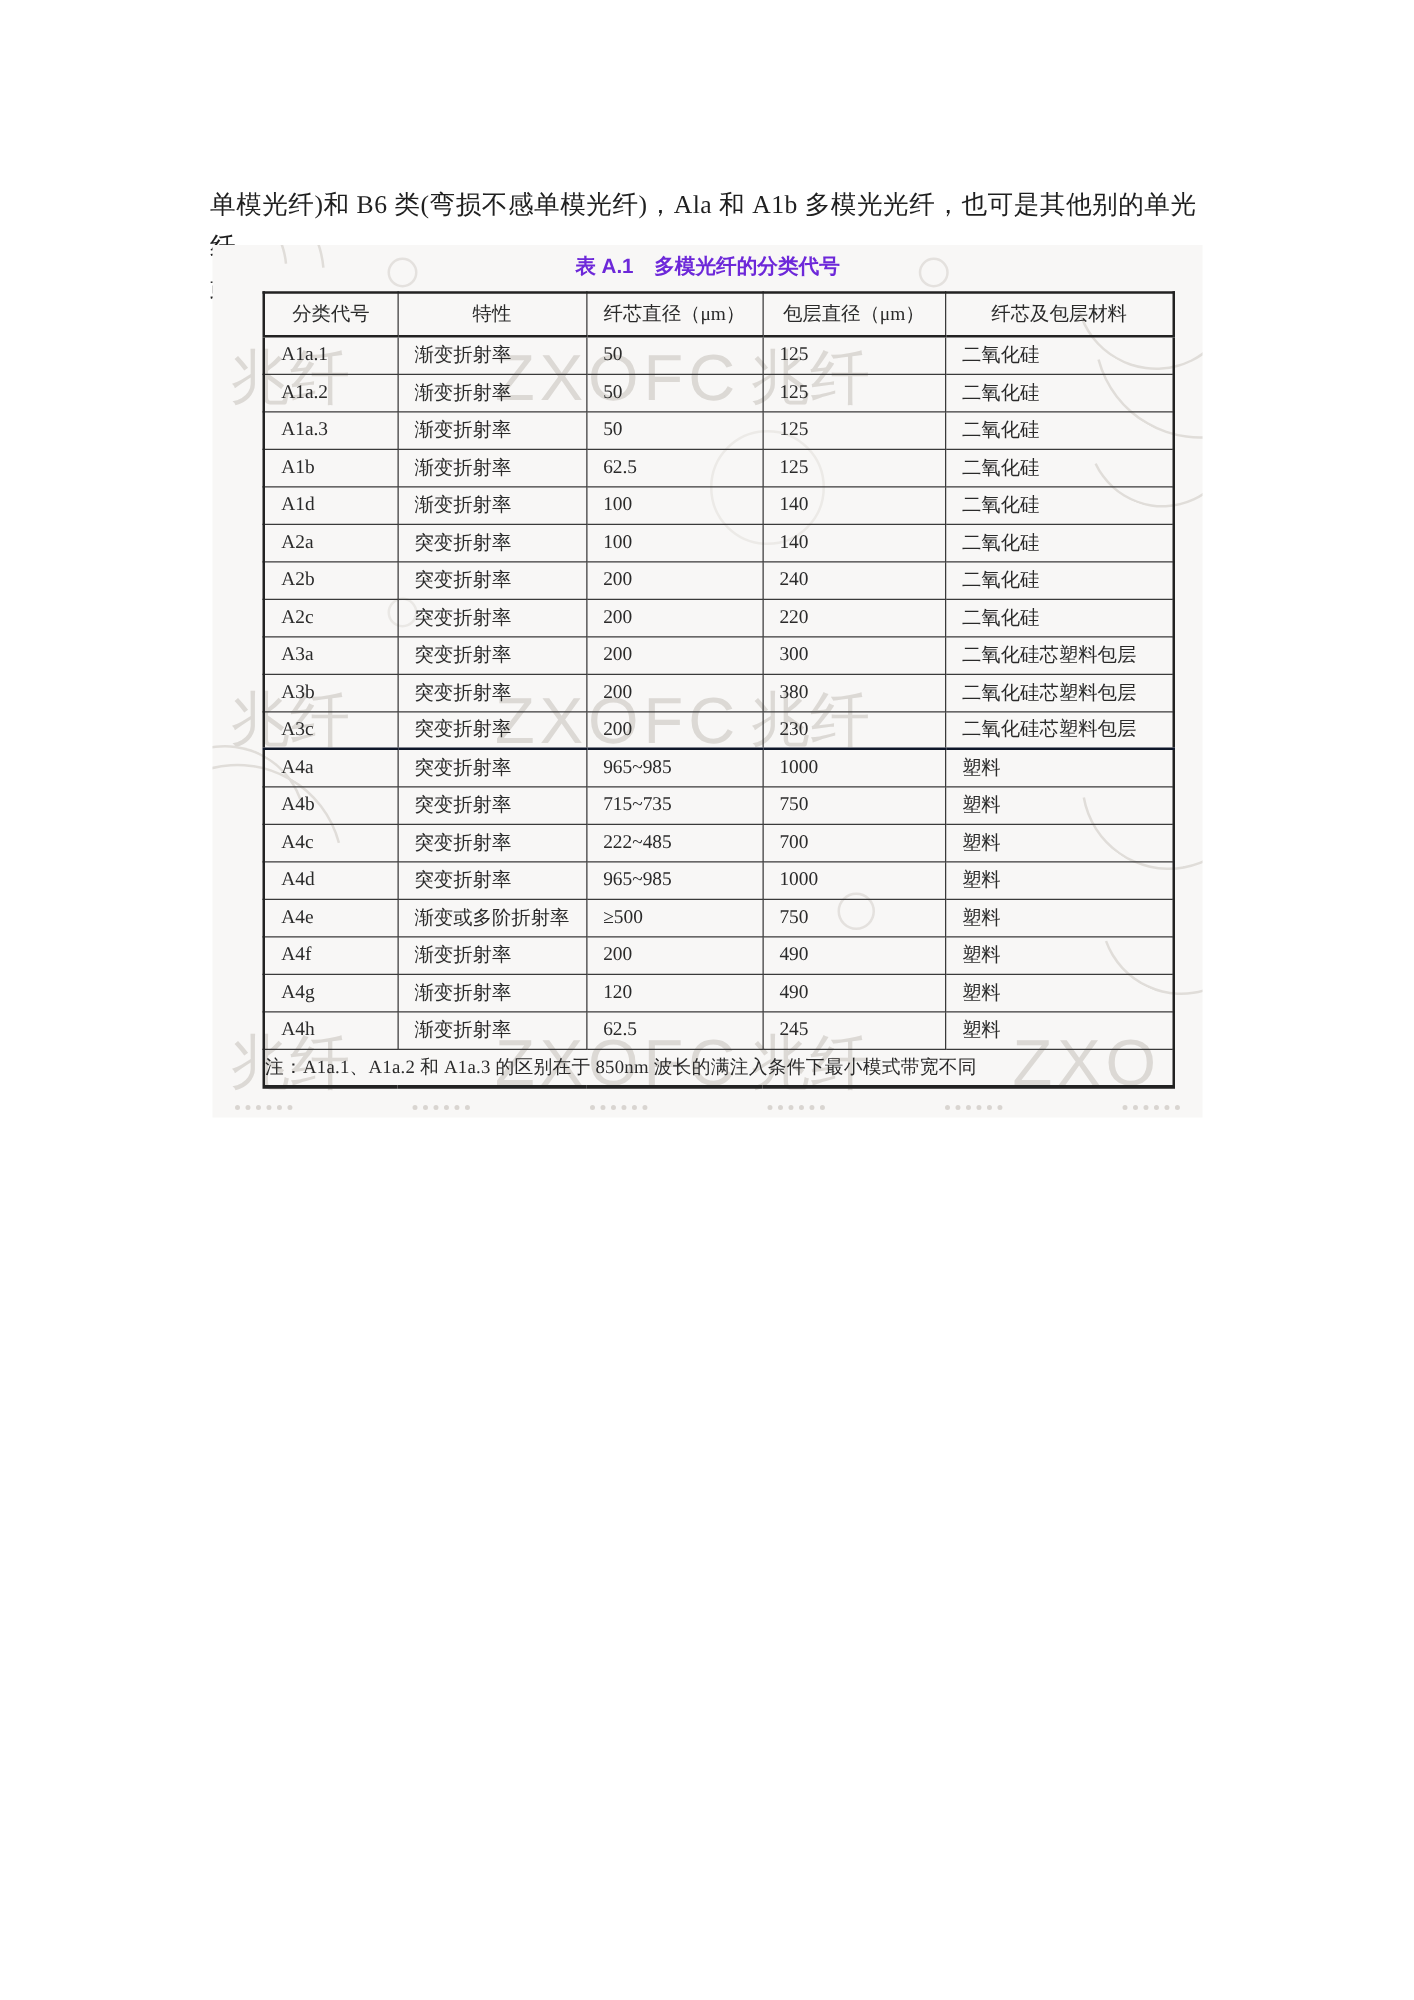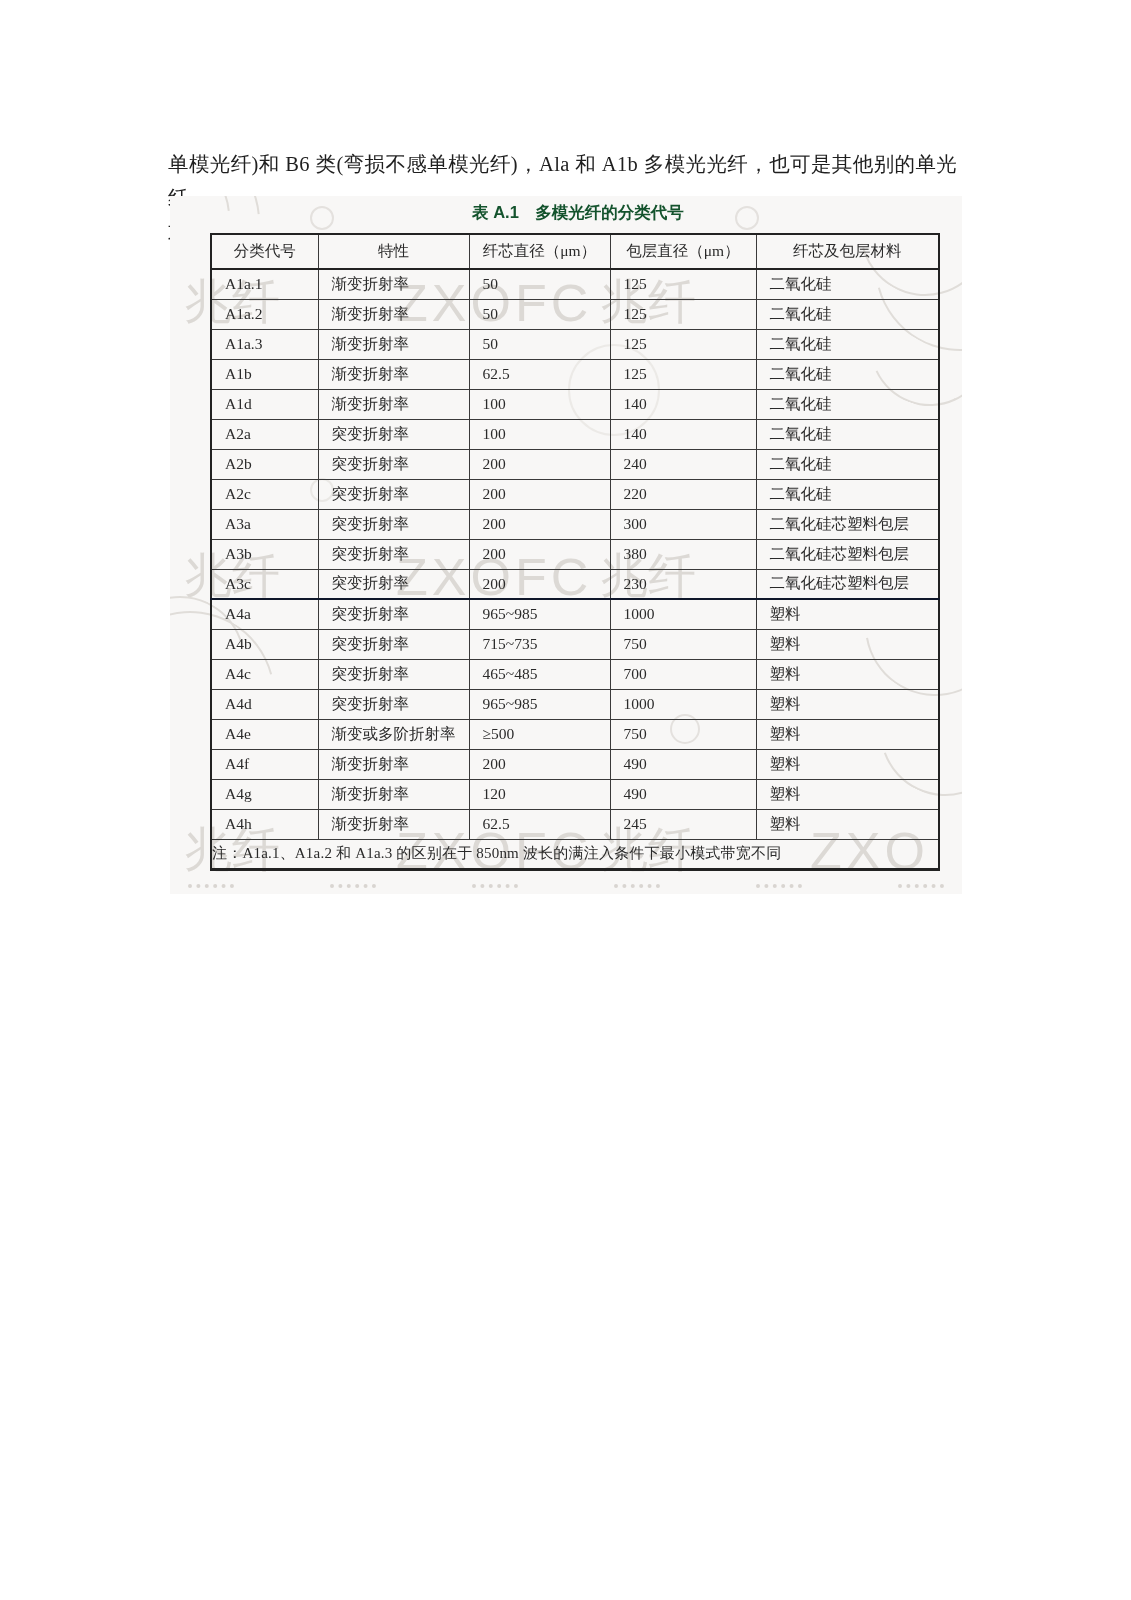--- a/index.html
+++ b/index.html
@@ -61,26 +61,26 @@
   .wm-dots {
     position: absolute;
     width: 46px; height: 0;
     border-bottom: 4px dotted #d9d5d1;
     z-index: 1;
   }
 
   
   .table-title {
     position: absolute;
-    left: 12px; top: 6px; width: 100%;
+    left: 0; top: 6px; width: 100%;
     text-align: center;
     font-family: "Liberation Sans", "DejaVu Sans", sans-serif;
     font-weight: bold;
     font-size: 16.5px;
-    color: #14532d;
+    color: #6d28d9;
     z-index: 2;
   }
 
   
   table.fiber-table {
     position: absolute;
     left: 40px; top: 37px;
     width: 728px;
     border-collapse: collapse;
     table-layout: fixed;
@@ -273,21 +273,21 @@
         <tr>
           <td>A4b</td>
           <td>突变折射率</td>
           <td>715~735</td>
           <td>750</td>
           <td>塑料</td>
         </tr>
         <tr>
           <td>A4c</td>
           <td>突变折射率</td>
-          <td>465~485</td>
+          <td>222~485</td>
           <td>700</td>
           <td>塑料</td>
         </tr>
         <tr>
           <td>A4d</td>
           <td>突变折射率</td>
           <td>965~985</td>
           <td>1000</td>
           <td>塑料</td>
         </tr>

